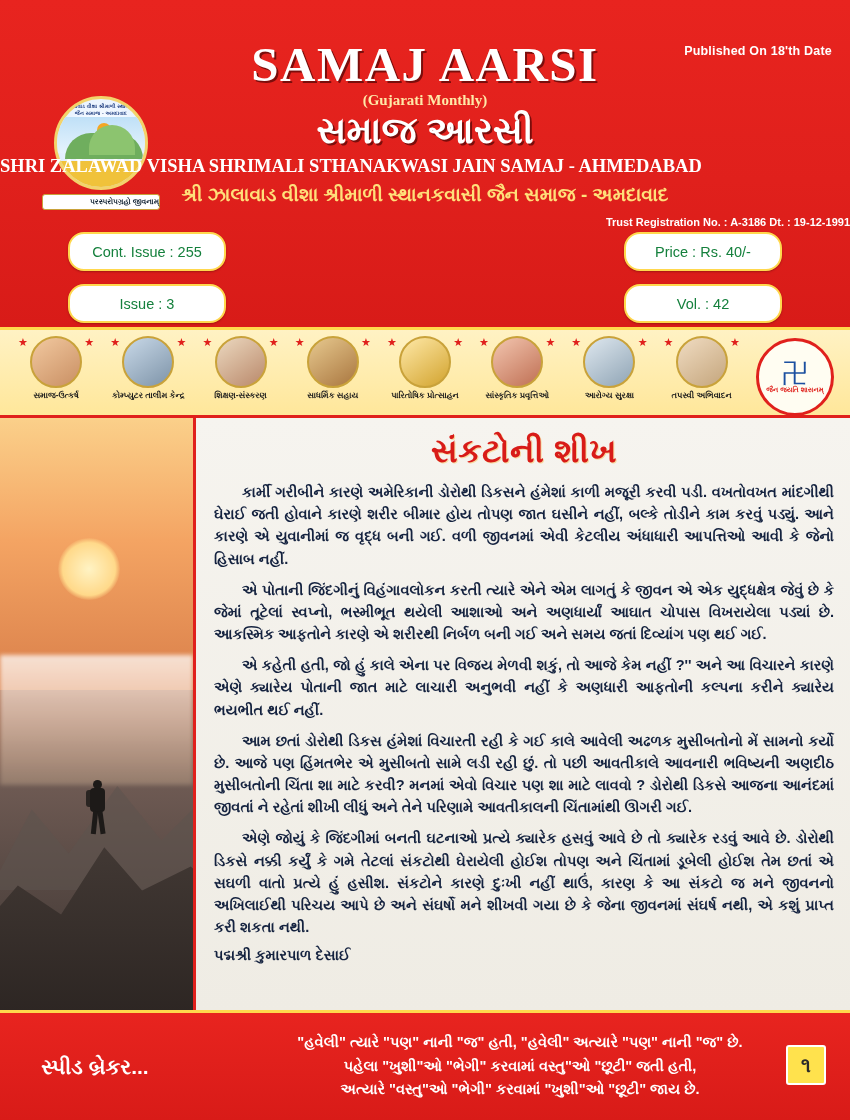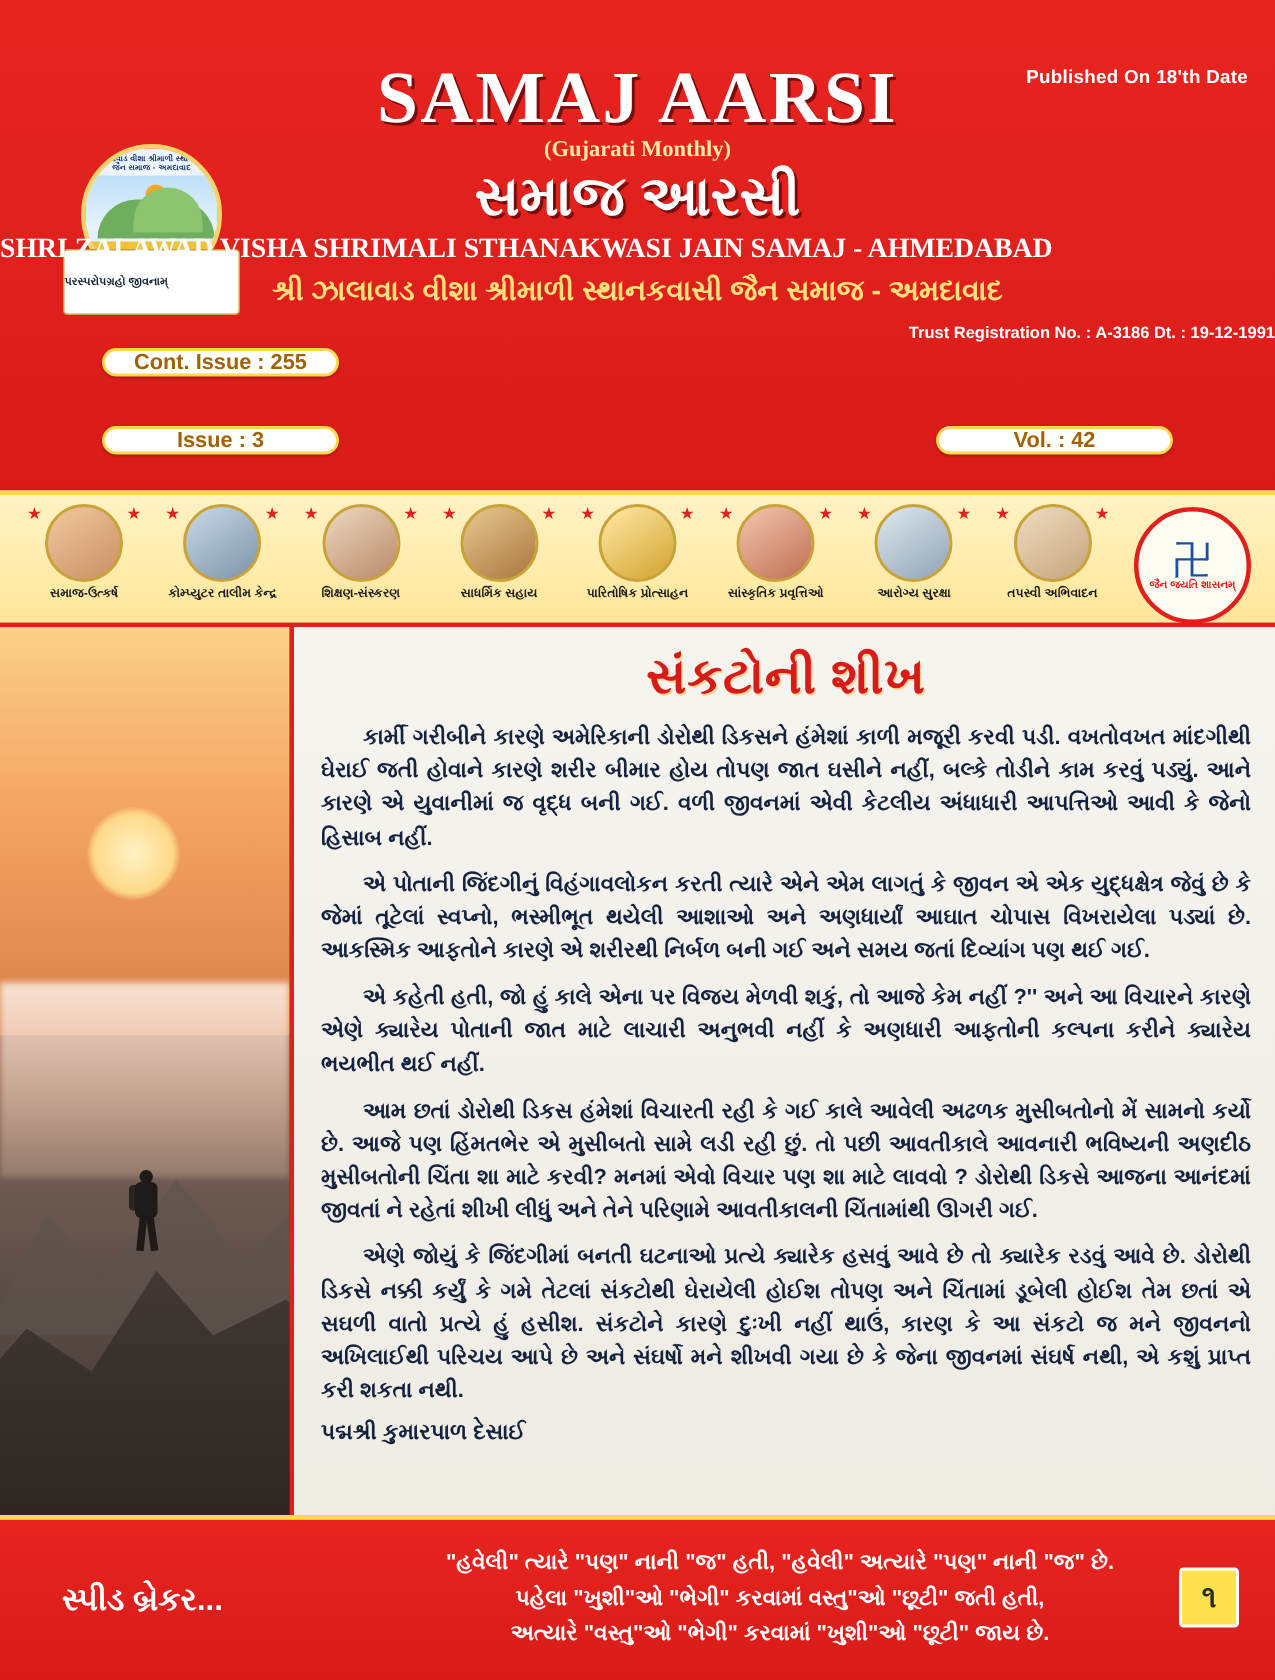--- a/index.html
+++ b/index.html
@@ -78,31 +78,31 @@
     background:#f0c23a; }
   .logo-ring-text {
     position:absolute; left:0; top:4px; width:100%; text-align:center;
     font-size: 5.2px; color:#14347a; font-weight:bold; letter-spacing:.2px;
   }
   .logo-sun { position:absolute; left:40px; top:24px; width:14px;height:14px;
     border-radius:50%; background:#f5a623;}
   .logo-banner {
     position:absolute; left:0; bottom: -2px; width: 118px;
     background:#ffffff; border:1px solid #c9a23a; border-radius:3px;
-    text-align:left; font-size: 7.5px; color:#123; font-weight:bold;
-    padding: 16px 0;
+    text-align:right; font-size: 7.5px; color:#123; font-weight:bold;
+    padding: 2px 0;
   }
 
   
   .pill {
     position:absolute;
-    background:#ffffff; color:#a16207; font-weight:bold;
+    background:#ffffff; color:#15803d; font-weight:normal;
     border-radius: 16px; border: 2px solid #ffd84d;
     display:flex; align-items:center; justify-content:center;
-    font-size: 14.5px; height: 19px;
+    font-size: 14.5px; height: 39px;
     box-shadow: 0 1px 2px rgba(0,0,0,.25);
   }
   #pill-cont { left: 68px; top: 232px; width: 158px; }
   #pill-issue { left: 68px; top: 284px; width: 158px; }
   #pill-price { right: 68px; top: 232px; width: 158px; }
   #pill-vol { right: 68px; top: 284px; width: 158px; }
   .month-box {
     position:absolute; left: 50%; transform: translateX(-50%);
     top: 240px; width: 262px; height: 42px;
     background:#ffffff; border: 3px solid #ffd84d; border-radius: 6px;
@@ -133,21 +133,21 @@
     position:absolute; right: 6px; top: 4px;
     width: 78px; height: 78px; border-radius:50%;
     background: #fffdf2; border: 3px solid #e0201c;
     display:flex; align-items:center; justify-content:center;
     flex-direction: column;
   }
   .emblem .swastik { font-size: 26px; color:#1b4fa0; line-height:1; }
   .emblem .etext { font-size: 7px; font-weight:bold; color:#e0201c; }
 
   
-  .body-area { position:relative; height: 592px; background:#701a75; display:flex; }
+  .body-area { position:relative; height: 592px; background:#5eead4; display:flex; }
   .photo-col {
     width: 196px; position:relative; overflow:hidden;
     background: linear-gradient(180deg,#f4b26a 0%, #e98f4a 18%, #c96b3a 38%, #6e5a53 62%, #3a3330 100%);
     border-right: 3px solid #e0201c;
   }
   .ph-sky { position:absolute; left:0; top:0; width:100%; height:46%;
     background: linear-gradient(180deg,#fbd08a 0%, #f4a463 45%, #d97f4a 100%); }
   .ph-sun { position:absolute; left: 58px; top: 120px; width: 62px; height:62px;
     border-radius:50%; background: radial-gradient(circle,#fff3c4 0%, #ffd98a 60%, rgba(255,200,120,0) 72%); }
   .ph-clouds { position:absolute; left:0; top: 40%; width:100%; height: 22%;
@@ -229,20 +229,21 @@
     <div class="published-on">Published On 18'th Date</div>
     <div class="title-main">SAMAJ AARSI</div>
     <div class="title-sub">(Gujarati Monthly)</div>
     <div class="title-guj">સમાજ આરસી</div>
     <div class="org-en">SHRI ZALAWAD VISHA SHRIMALI STHANAKWASI JAIN SAMAJ - AHMEDABAD</div>
     <div class="org-guj">શ્રી ઝાલાવાડ વીશા શ્રીમાળી સ્થાનકવાસી જૈન સમાજ - અમદાવાદ</div>
     <div class="trust-reg">Trust Registration No. : A-3186 Dt. : 19-12-1991</div>
 
     <div class="pill" id="pill-cont">Cont. Issue : 255</div>
     <div class="pill" id="pill-issue">Issue : 3</div>
+    <div class="pill" id="pill-price">Price : Rs. 40/-</div>
     <div class="pill" id="pill-vol">Vol. : 42</div>
   </div>
 
   <div class="icon-strip">
 
     <div class="icon-item">
       <span class="star l">★</span>
       <span class="star r">★</span>
       <div class="icon-circle" style="background:linear-gradient(145deg,#f2c9a0,#c98f63);"></div>
       <div class="icon-caption">સમાજ-ઉત્કર્ષ</div>

